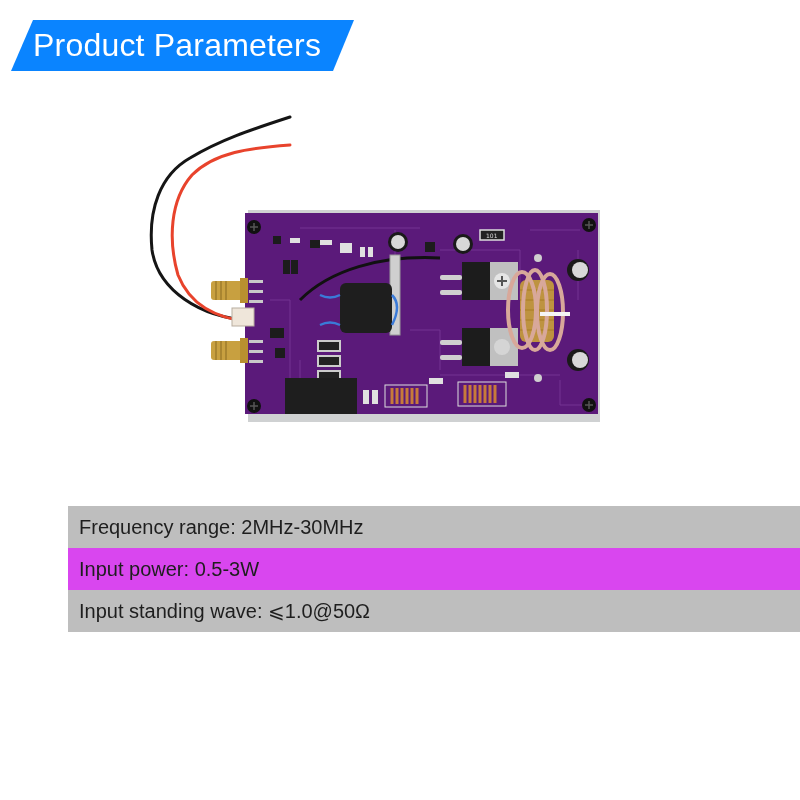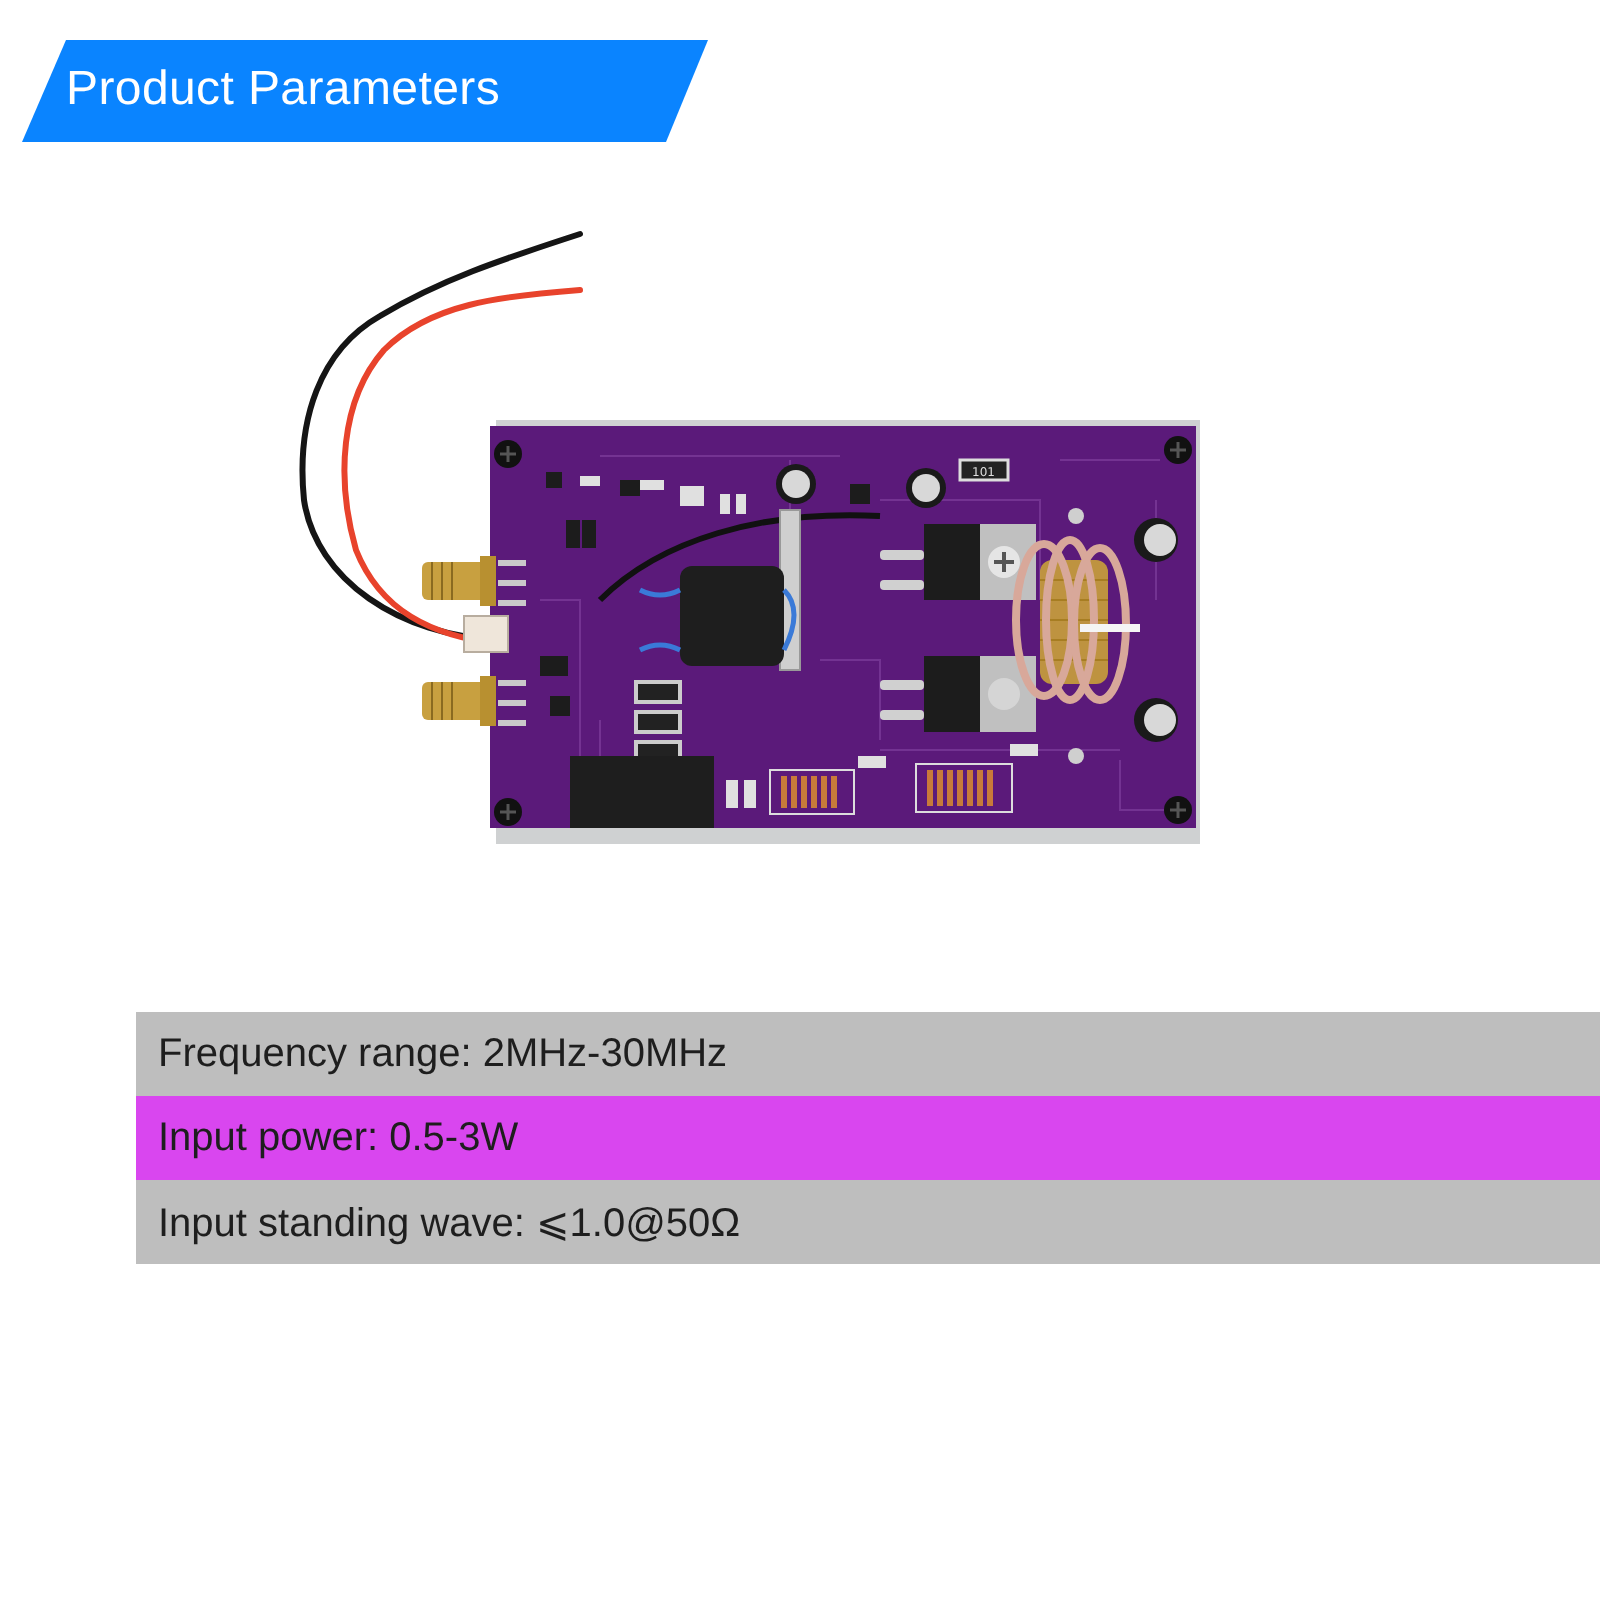--- a/index.html
+++ b/index.html
@@ -6,21 +6,21 @@
   html, body { width: 800px; height: 800px; background: #ffffff; overflow: hidden; }
   body { position: relative; font-family: "Liberation Sans", "DejaVu Sans", sans-serif; }
 
   .banner {
     position: absolute; left: 11px; top: 20px; width: 343px; height: 51px;
     background: #0A84FF;
     clip-path: polygon(22px 0, 343px 0, 322px 51px, 0 51px);
   }
   .banner-title {
     position: absolute; left: 33px; top: 27px; height: 40px;
-    color: #ffffff; font-size: 24px; line-height: 36px; letter-spacing: 0.2px;
+    color: #ffffff; font-size: 32px; line-height: 36px; letter-spacing: 0.2px;
     white-space: nowrap;
   }
 
   .product-photo { position: absolute; left: 0; top: 90px; width: 800px; height: 360px; }
 
   .specs-table { position: absolute; left: 32px; top: 506px; width: 735px; margin-left: 36px; }
   .spec-row {
     height: 42px; display: flex; align-items: center;
     padding-left: 11px; font-size: 20px; color: #1e1e1e; white-space: nowrap;
   }

